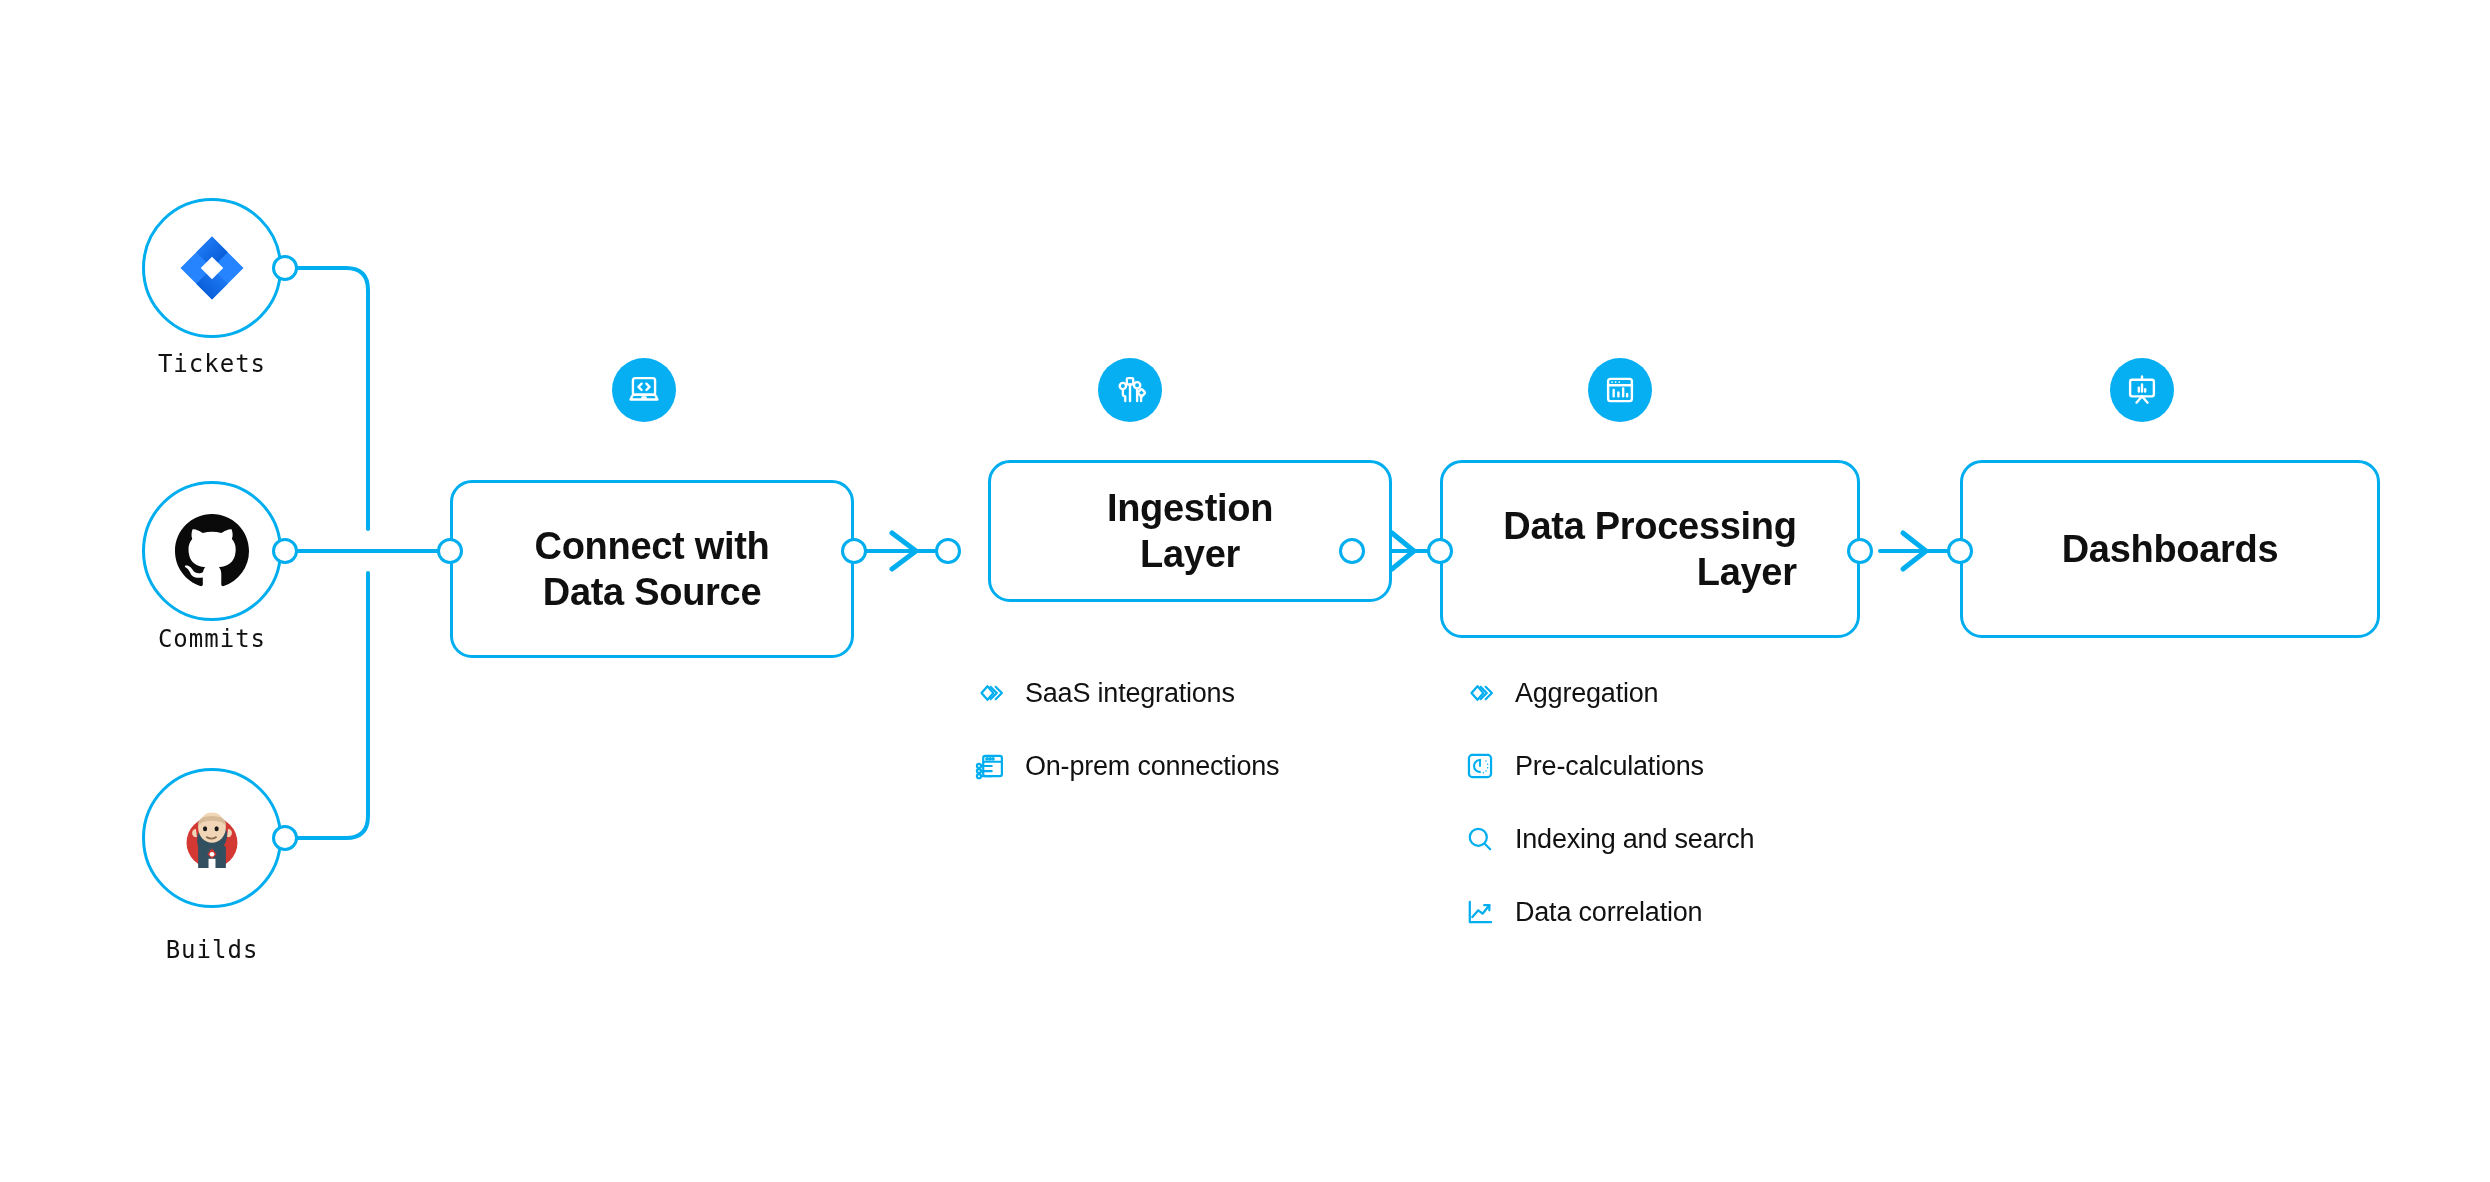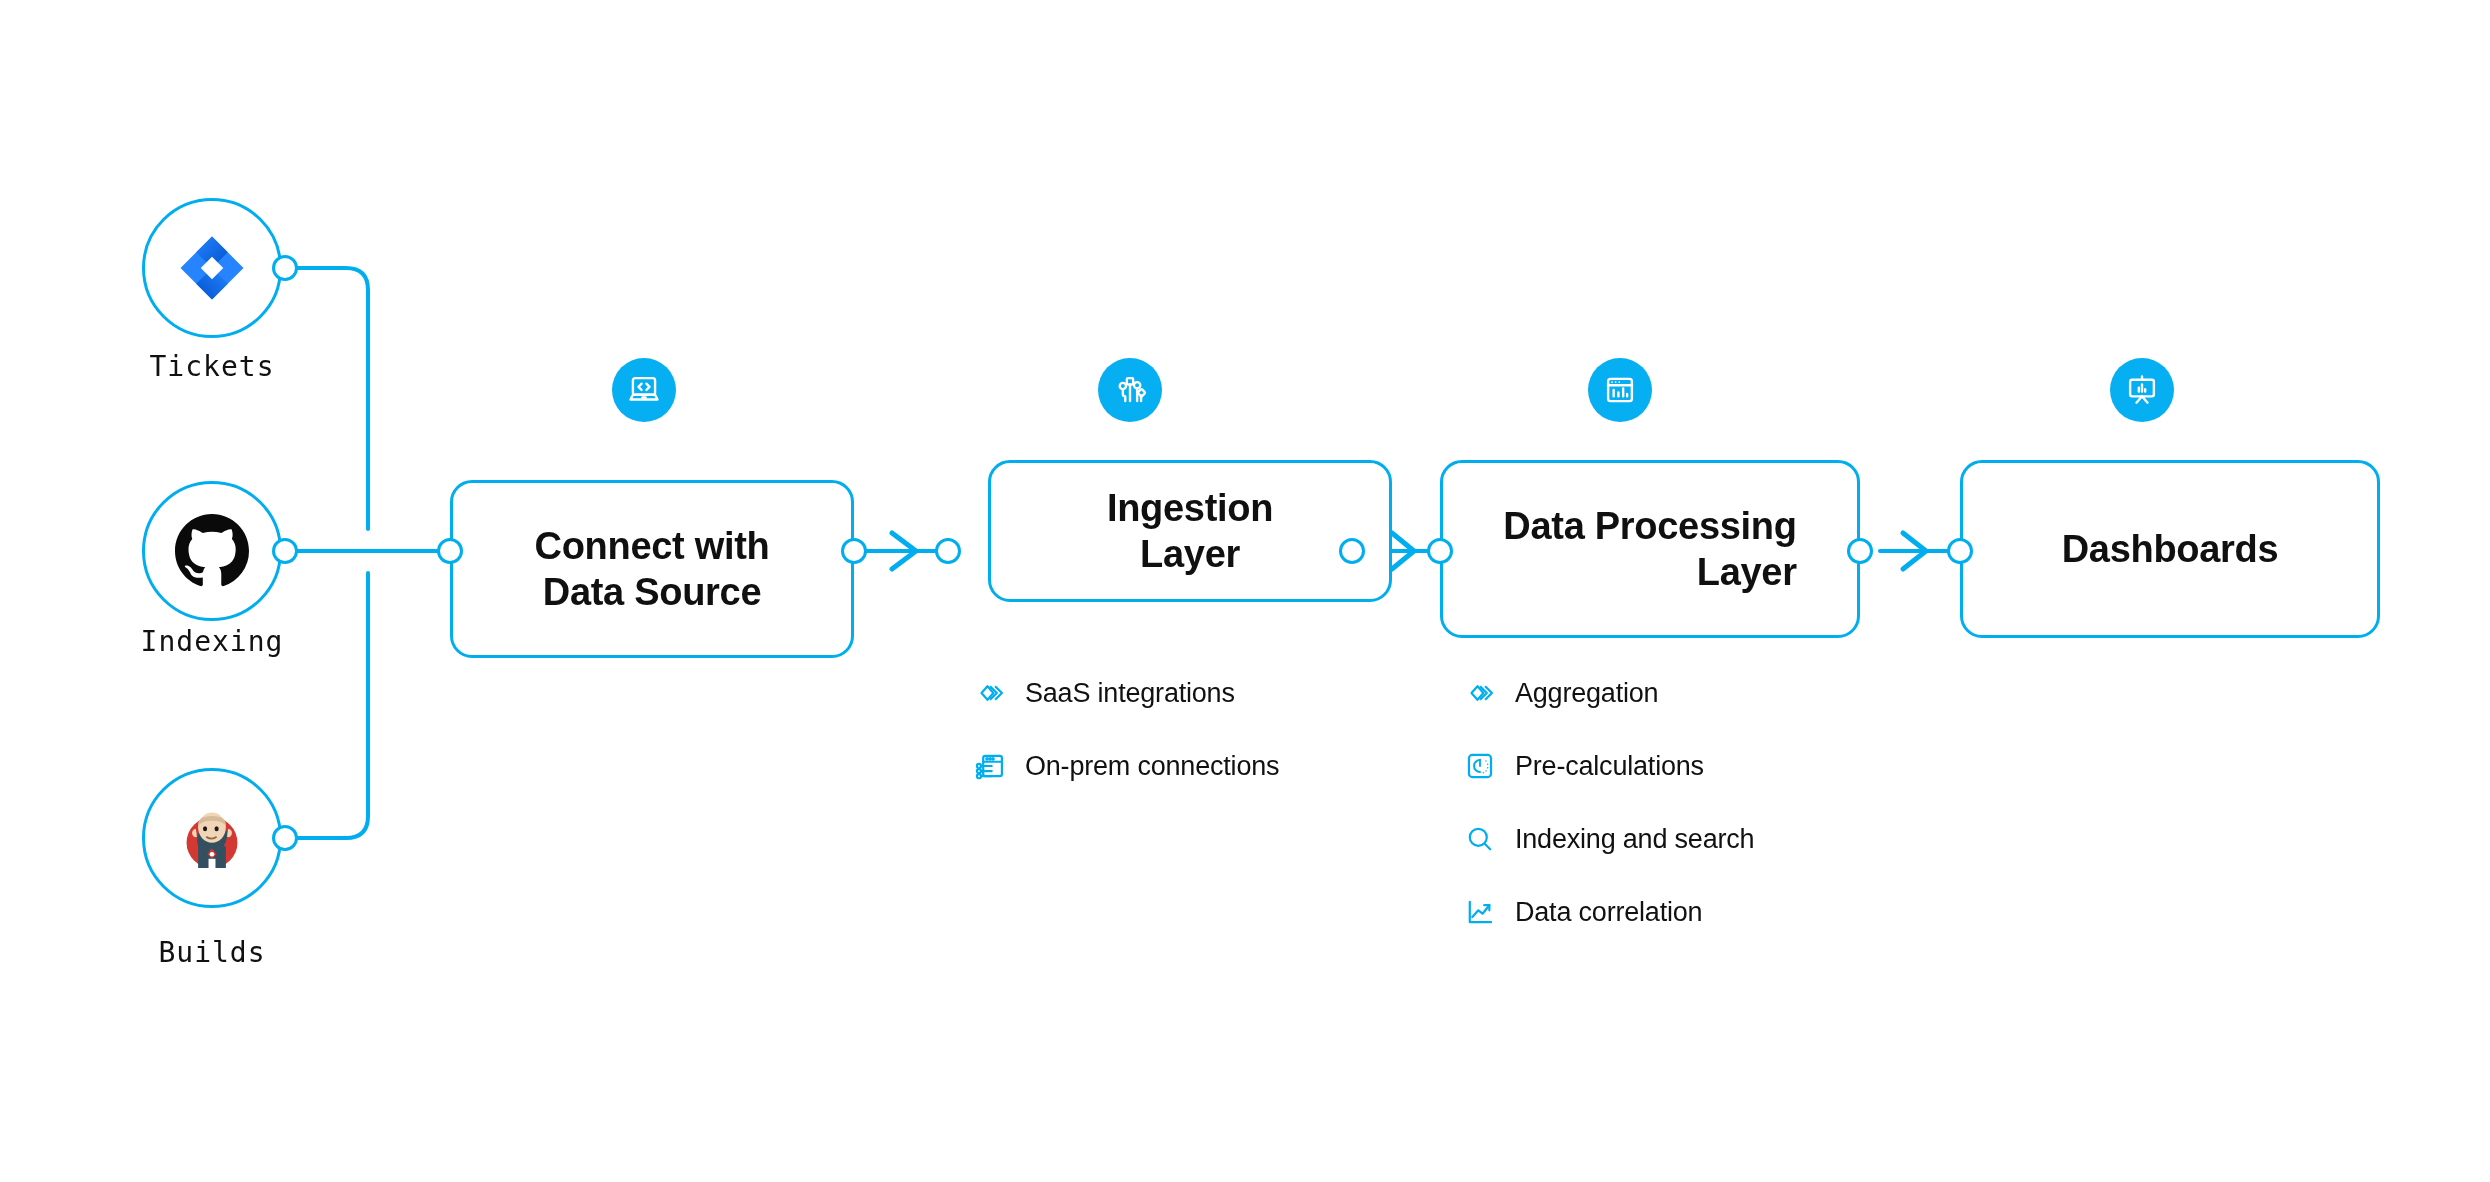--- a/index.html
+++ b/index.html
@@ -7,21 +7,21 @@
        font-family:"Liberation Sans",sans-serif;-webkit-font-smoothing:antialiased;}
   #stage{position:absolute;left:0;top:0;width:2490px;height:1182px;}
   #wires{position:absolute;left:0;top:0;width:2490px;height:1182px;pointer-events:none;}
 
   
   .src-node{position:absolute;width:140px;height:140px;border-radius:50%;
             border:3px solid #00AEEF;box-sizing:border-box;background:#fff;
             display:flex;align-items:center;justify-content:center;}
   .src-label{position:absolute;width:240px;text-align:center;
              font-family:"DejaVu Sans Mono","Liberation Mono",monospace;
-             font-size:28px;color:#111;letter-spacing:1px;}
+             font-size:24px;color:#111;letter-spacing:1px;}
 
   
   .stage-box{position:absolute;box-sizing:border-box;border:3px solid #00AEEF;
              border-radius:22px;background:#fff;display:flex;align-items:center;
              justify-content:center;text-align:center;}
   .stage-title{font-size:38px;font-weight:700;color:#101010;line-height:1.22;
                letter-spacing:-0.3px;padding:0 14px;}
 
   
   .badge{position:absolute;width:64px;height:64px;border-radius:50%;
@@ -85,21 +85,21 @@
     <svg width="74" height="74" viewBox="0 0 16 16">
       <path fill="#0a0a0a" d="M8 0C3.58 0 0 3.58 0 8c0 3.54 2.29 6.53 5.47 7.59.4.07.55-.17.55-.38
         0-.19-.01-.82-.01-1.49-2.01.37-2.53-.49-2.69-.94-.09-.23-.48-.94-.82-1.13-.28-.15-.68-.52-.01-.53.63-.01
         1.08.58 1.23.82.72 1.21 1.87.87 2.33.66.07-.52.28-.87.51-1.07-1.78-.2-3.64-.89-3.64-3.95
         0-.87.31-1.59.82-2.15-.08-.2-.36-1.02.08-2.12 0 0 .67-.21 2.2.82a7.4 7.4 0 0 1 2-.27c.68 0
         1.36.09 2 .27 1.53-1.04 2.2-.82 2.2-.82.44 1.1.16 1.92.08 2.12.51.56.82 1.27.82 2.15 0
         3.07-1.87 3.75-3.65 3.95.29.25.54.73.54 1.48 0 1.07-.01 1.93-.01 2.2 0 .21.15.46.55.38A8.01
         8.01 0 0 0 16 8c0-4.42-3.58-8-8-8z"></path>
     </svg>
   </div>
-  <div class="src-label" style="left:92px;top:625px;">Indexing</div>
+  <div class="src-label" style="left:92px;top:625px;">Commits</div>
 
   <div class="src-node" style="left:142px;top:768px;">
     <svg width="74" height="74" viewBox="0 0 64 64">
       <circle cx="32" cy="36" r="22" fill="#D33833"></circle>
       <path d="M20 40 q-3 -12 4 -18 q6 -6 14 -3 q8 3 7 12 q-1 9 -9 12 z" fill="#335061"></path>
       <ellipse cx="32" cy="23" rx="12" ry="13" fill="#F0D6B7"></ellipse>
       <path d="M20 22 q-1 -9 12 -9 q13 0 12 9 q-2 -5 -12 -5 q-10 0 -12 5 z" fill="#D7BA97"></path>
       <ellipse cx="26" cy="24" rx="1.8" ry="2.2" fill="#1a1a1a"></ellipse>
       <ellipse cx="36" cy="24" rx="1.8" ry="2.2" fill="#1a1a1a"></ellipse>
       <path d="M27 31 q5 3 9 0" stroke="#8a6b4f" stroke-width="1.6" fill="none"></path>

